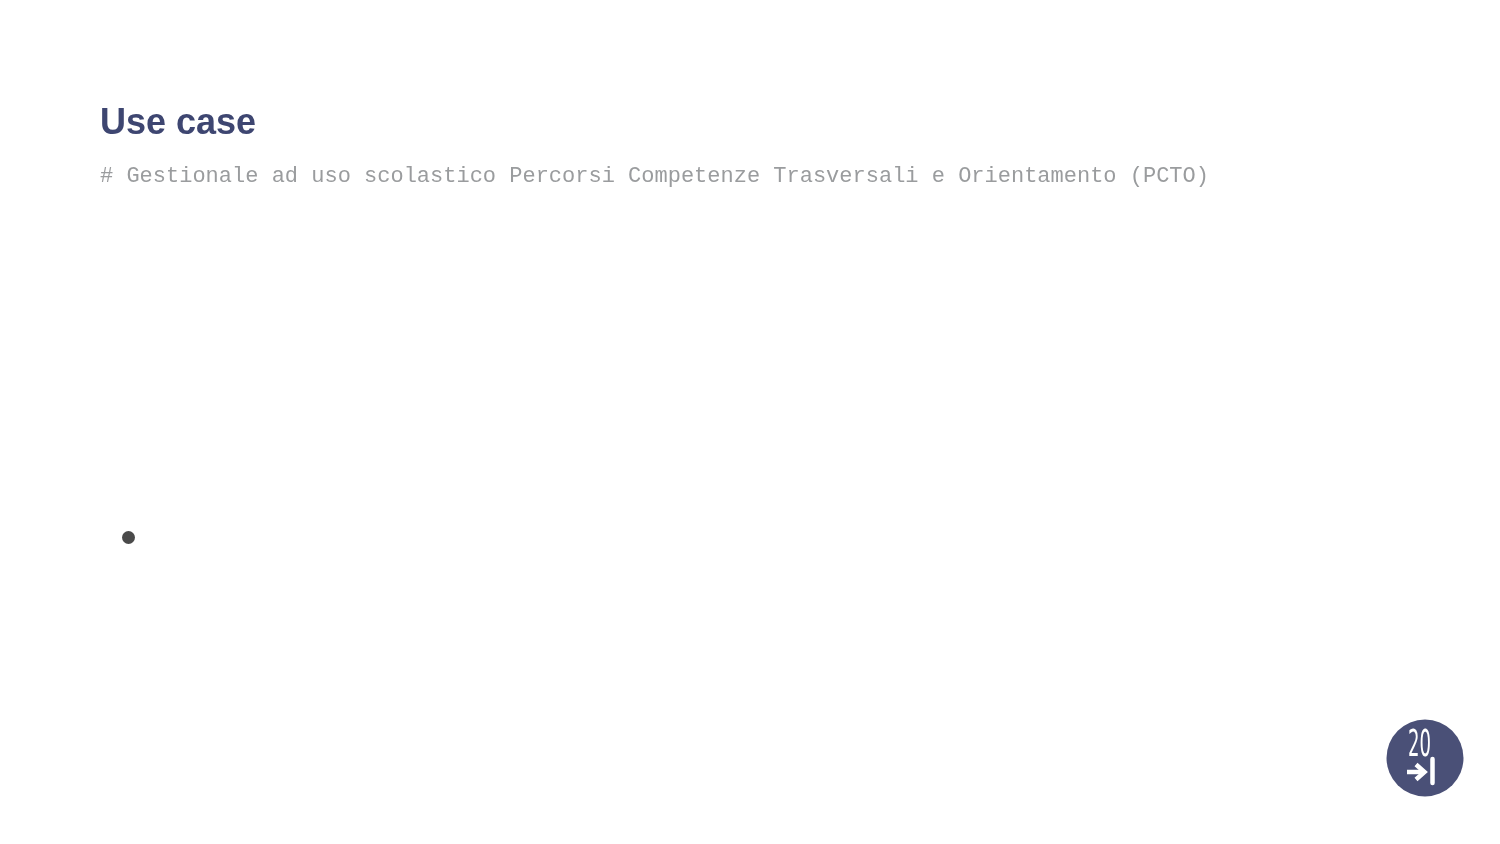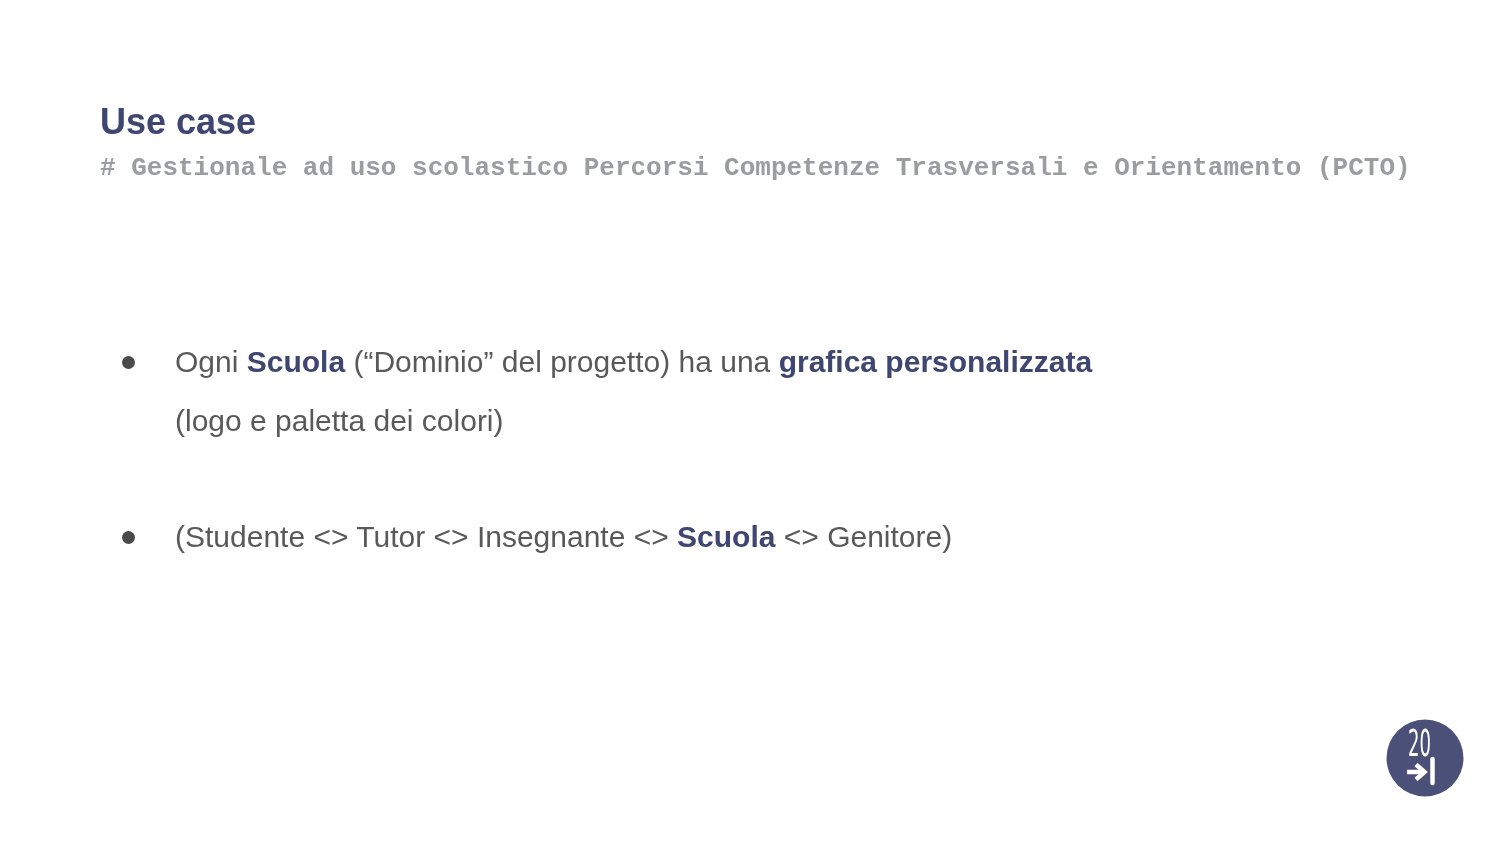--- a/index.html
+++ b/index.html
@@ -26,24 +26,24 @@
     top: 104px;
     font-size: 36px;
     line-height: 36px;
     font-weight: 700;
     color: var(--accent);
     white-space: nowrap;
   }
   .subtitle {
     position: absolute;
     left: 100px;
-    top: 156px;
+    top: 164px;
     font-family: "Liberation Mono", "DejaVu Sans Mono", monospace;
-    font-weight: 700;
-    font-size: 26px;
+    font-weight: 400;
+    font-size: 22px;
     line-height: 25px;
     color: var(--subtitle-gray);
     white-space: nowrap;
   }
   .bullet {
     position: absolute;
     left: 175px;
     font-size: 30px;
     line-height: 59px;
     color: var(--body-gray);
@@ -74,29 +74,23 @@
 </style>
 </head>
 <body>
 
 <div class="slide">
 
   <div class="title">Use case</div>
 
   <div class="subtitle"># Gestionale ad uso scolastico Percorsi Competenze Trasversali e Orientamento (PCTO)</div>
 
-  <div class="bullet bullet-1">
-    <span class="dot"></span>
-    <div class="line"><span>Ogni </span><span class="bold">Scuola</span><span> (“Dominio” del progetto) ha una </span><span class="bold">grafica personalizzata</span></div>
-    <div class="line"><span>(logo e paletta dei colori)</span></div>
-  </div>
 
   <div class="bullet bullet-2">
     <span class="dot"></span>
-    <div class="line"><span>(Studente &lt;&gt; Tutor &lt;&gt; Insegnante &lt;&gt; </span><span class="bold">Scuola</span><span> &lt;&gt; Genitore)</span></div>
   </div>
 
   <svg class="badge" viewBox="0 0 80 80" xmlns="http://www.w3.org/2000/svg">
     <circle cx="40" cy="40" r="38.5" fill="#4a5077"></circle>
     <text x="23" y="38" fill="#ffffff" font-family="DejaVu Sans, sans-serif" font-size="38" font-weight="400" textLength="23" lengthAdjust="spacingAndGlyphs">20</text>
     <g stroke="#ffffff" stroke-width="4.5" fill="none">
       <line x1="22" y1="54" x2="38" y2="54"></line>
       <polyline points="31,46.5 39.5,54 31,61.5" stroke-linejoin="miter"></polyline>
       <line x1="47.5" y1="41" x2="47.5" y2="65" stroke-linecap="round"></line>
     </g>

